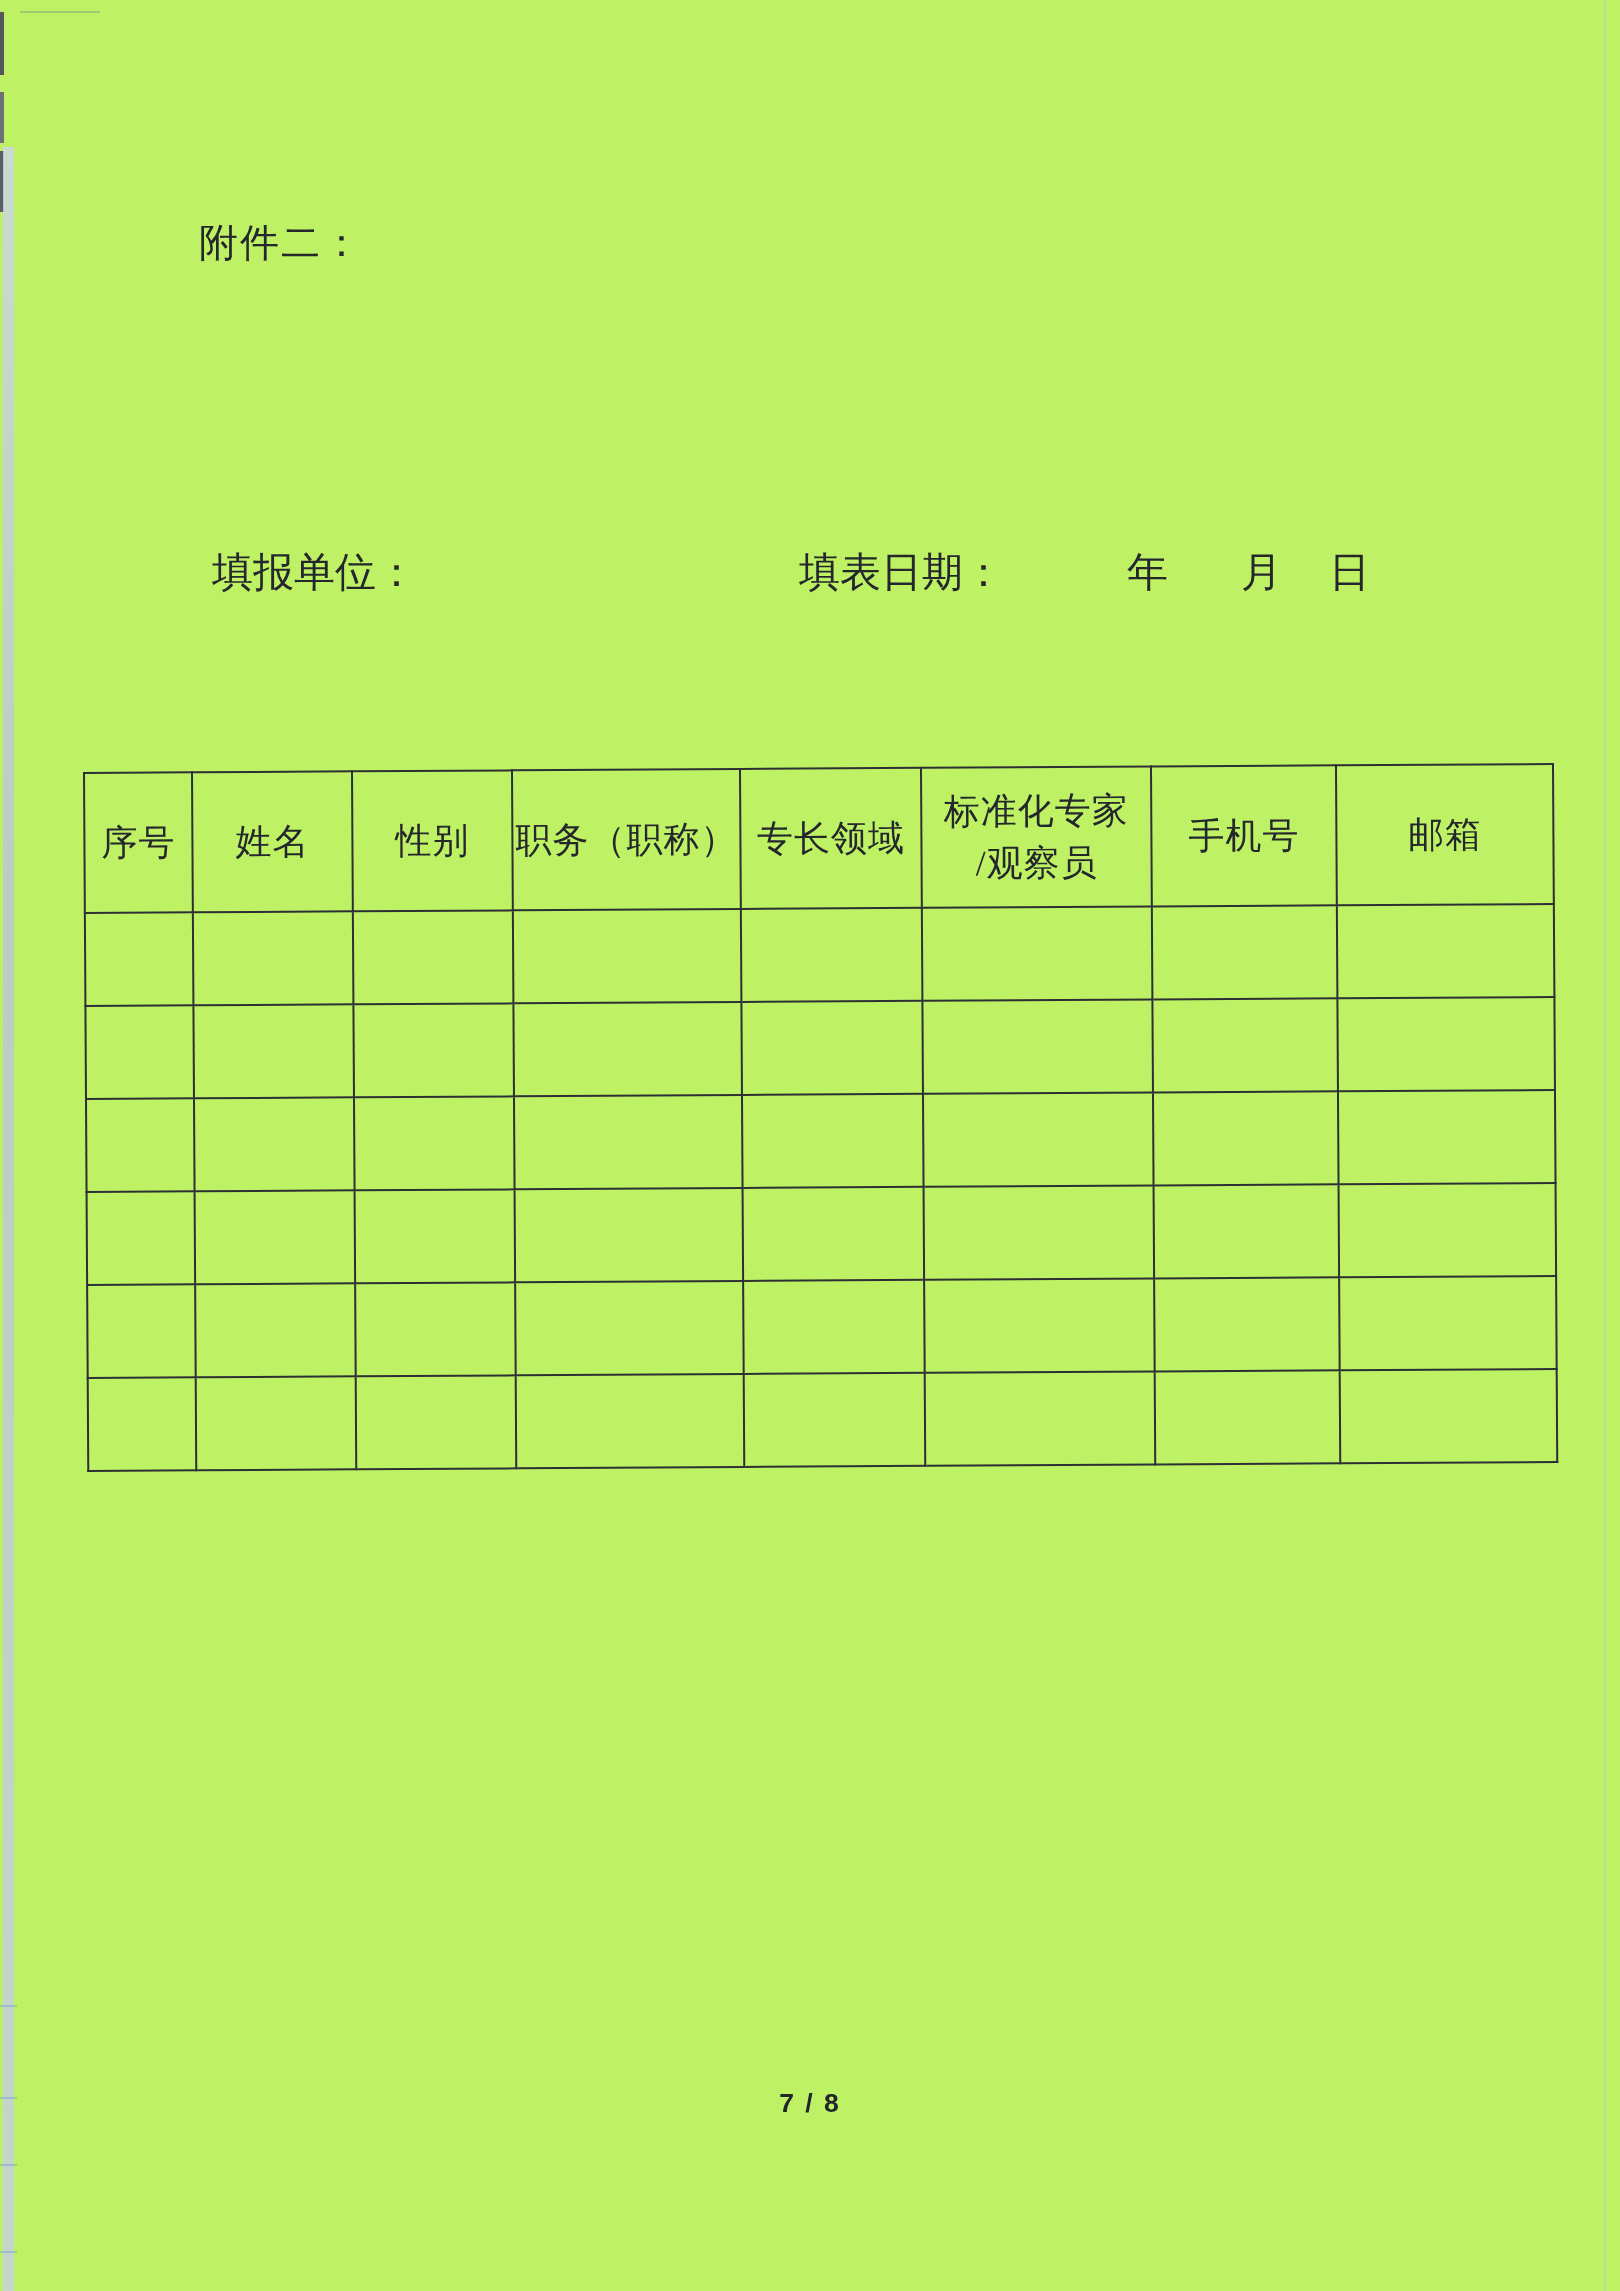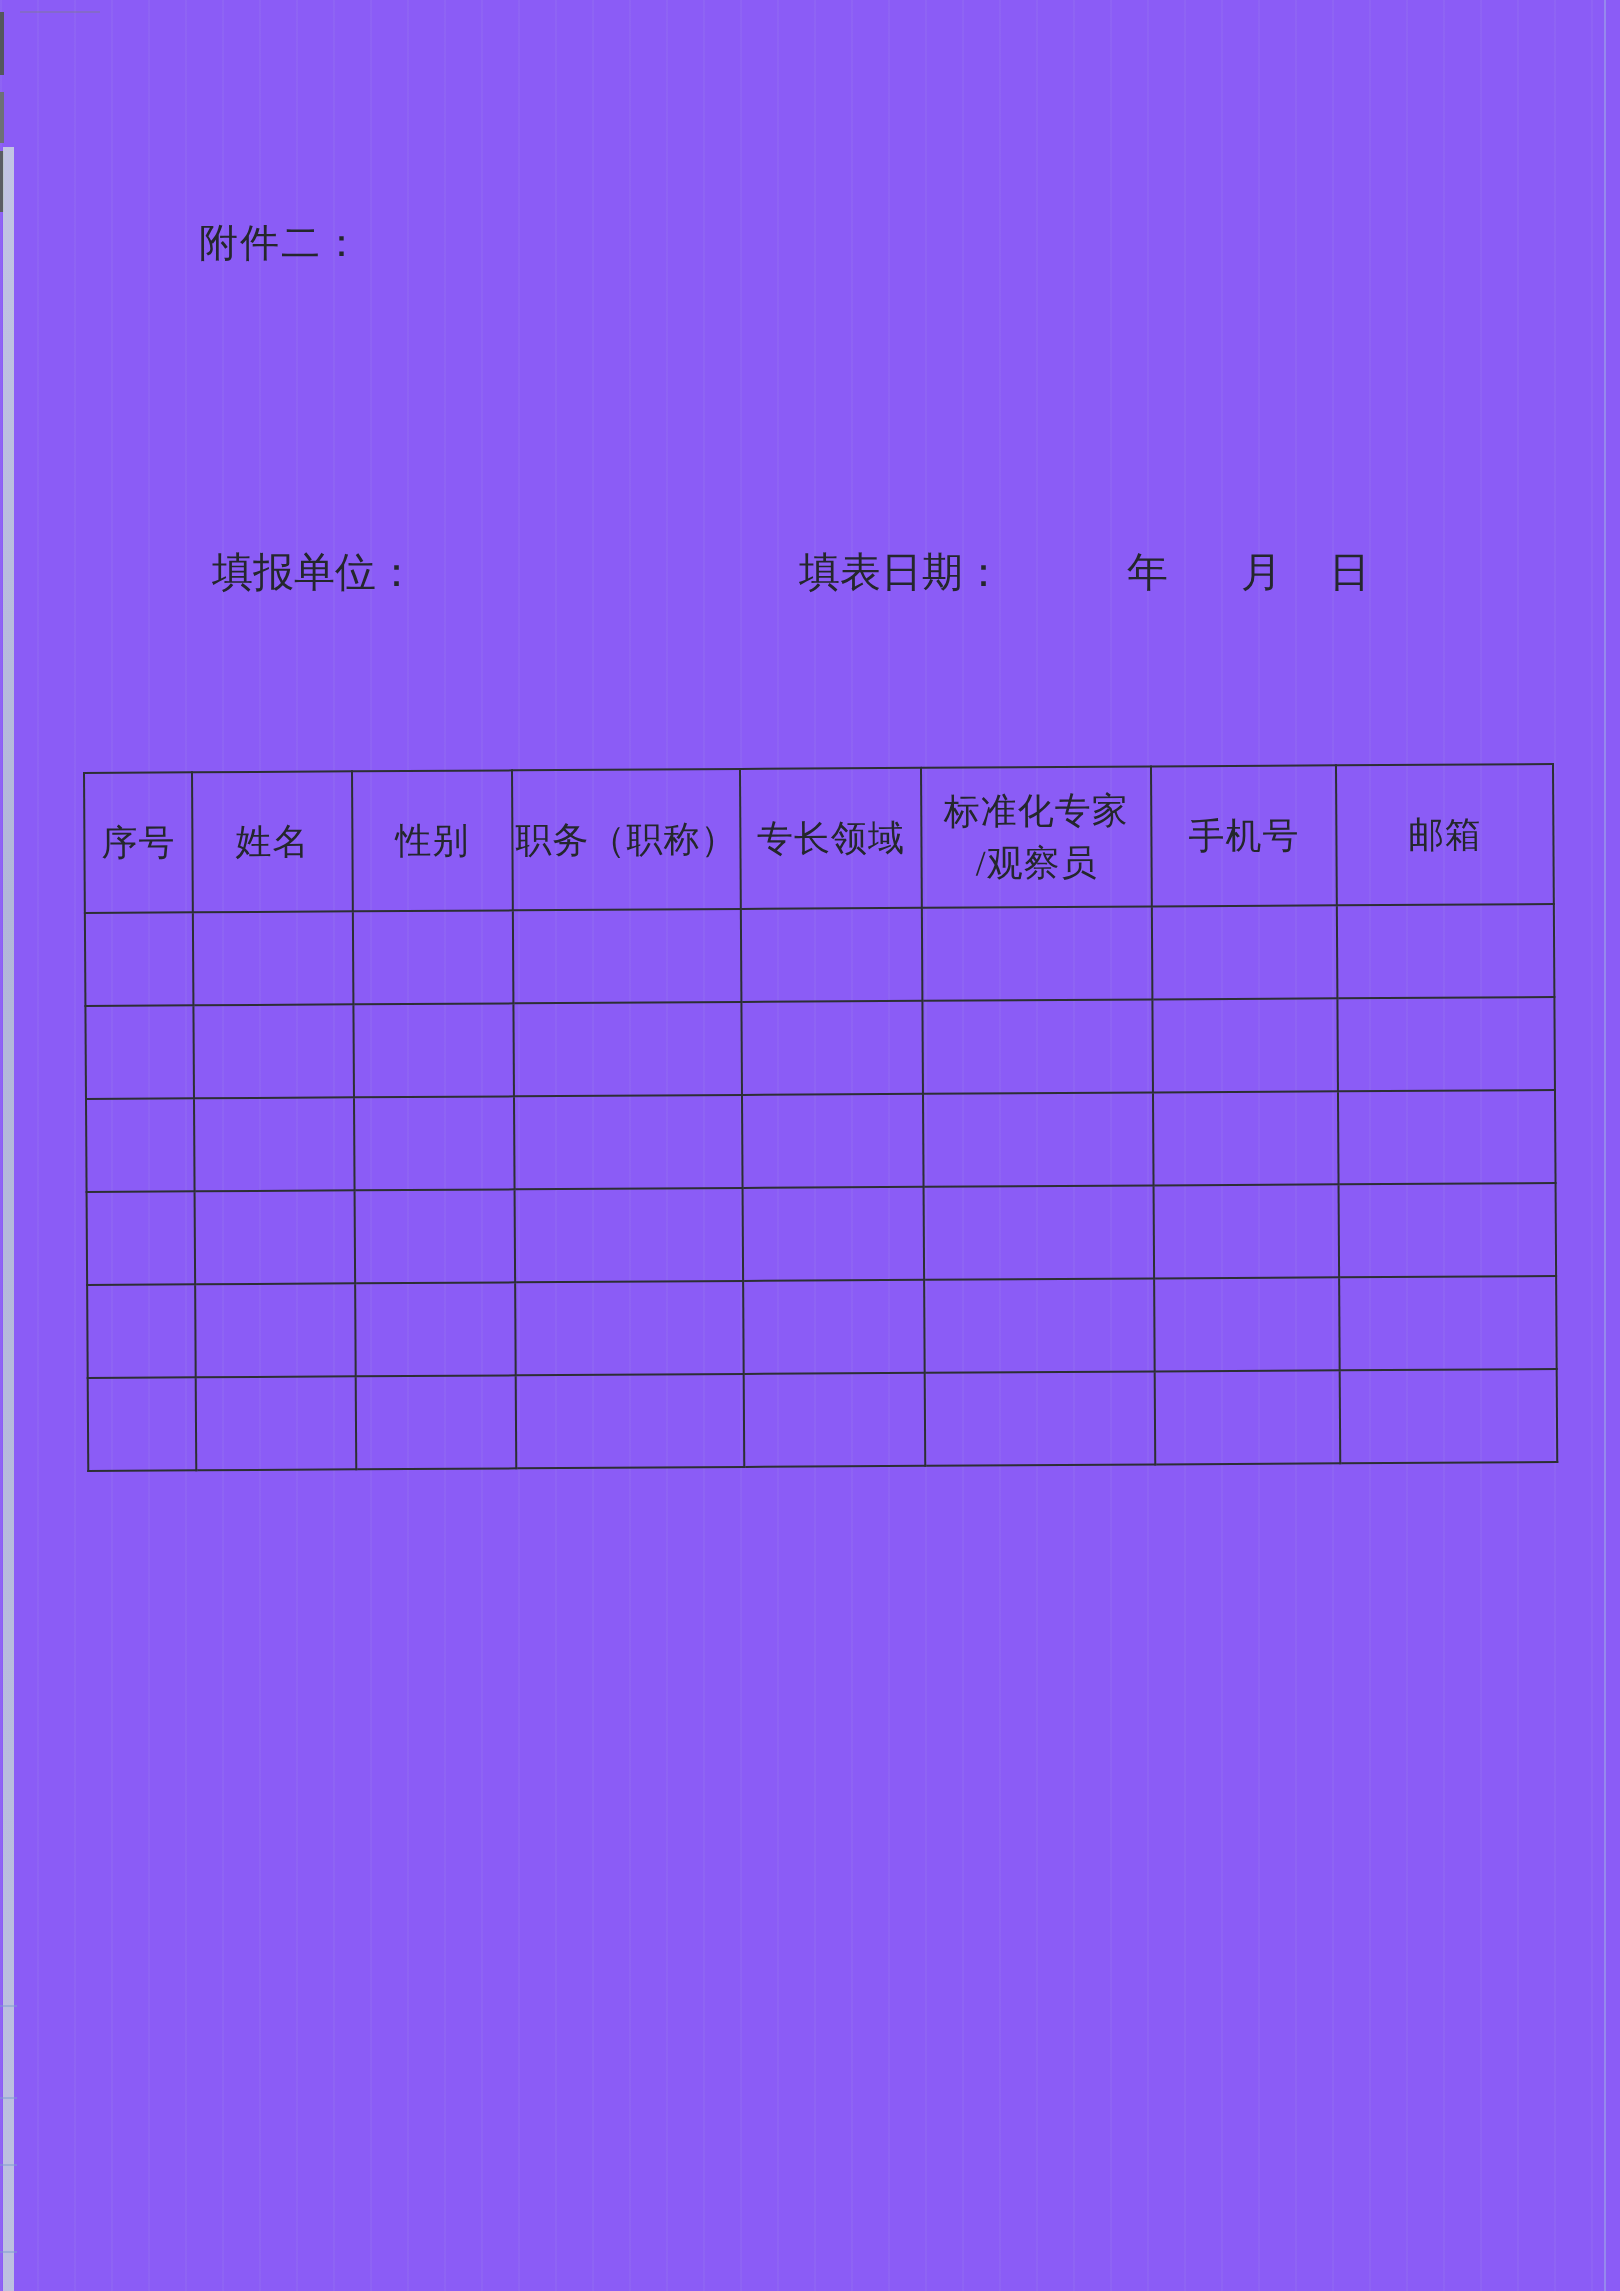--- a/index.html
+++ b/index.html
@@ -1,21 +1,21 @@
 <!DOCTYPE html>
 <html><head>
 <meta charset="utf-8">
 <style>
   * { margin:0; padding:0; box-sizing:border-box; }
   html,body { background:#e8e8e8; }
   .page {
     position:relative;
     width:1620px; height:2292px;
     margin:0 auto;
-    background:#8b5cf6;
+    background:#bef264;
     overflow:hidden;
     font-family:"Liberation Serif","DejaVu Serif",serif;
     color:#24272c;
   }
   
   .page::before {
     content:"";
     position:absolute; inset:0;
     background:repeating-linear-gradient(90deg,
       rgba(186,202,214,0.07) 0px, rgba(186,202,214,0.07) 2px,
@@ -201,15 +201,16 @@
             <td></td>
             <td></td>
             <td></td>
             <td></td>
             <td></td>
           </tr>
         </tbody>
     </table>
   </div>
 
+  <div class="page-number">7 / 8</div>
 
 </div>
 
 
 </body></html>

